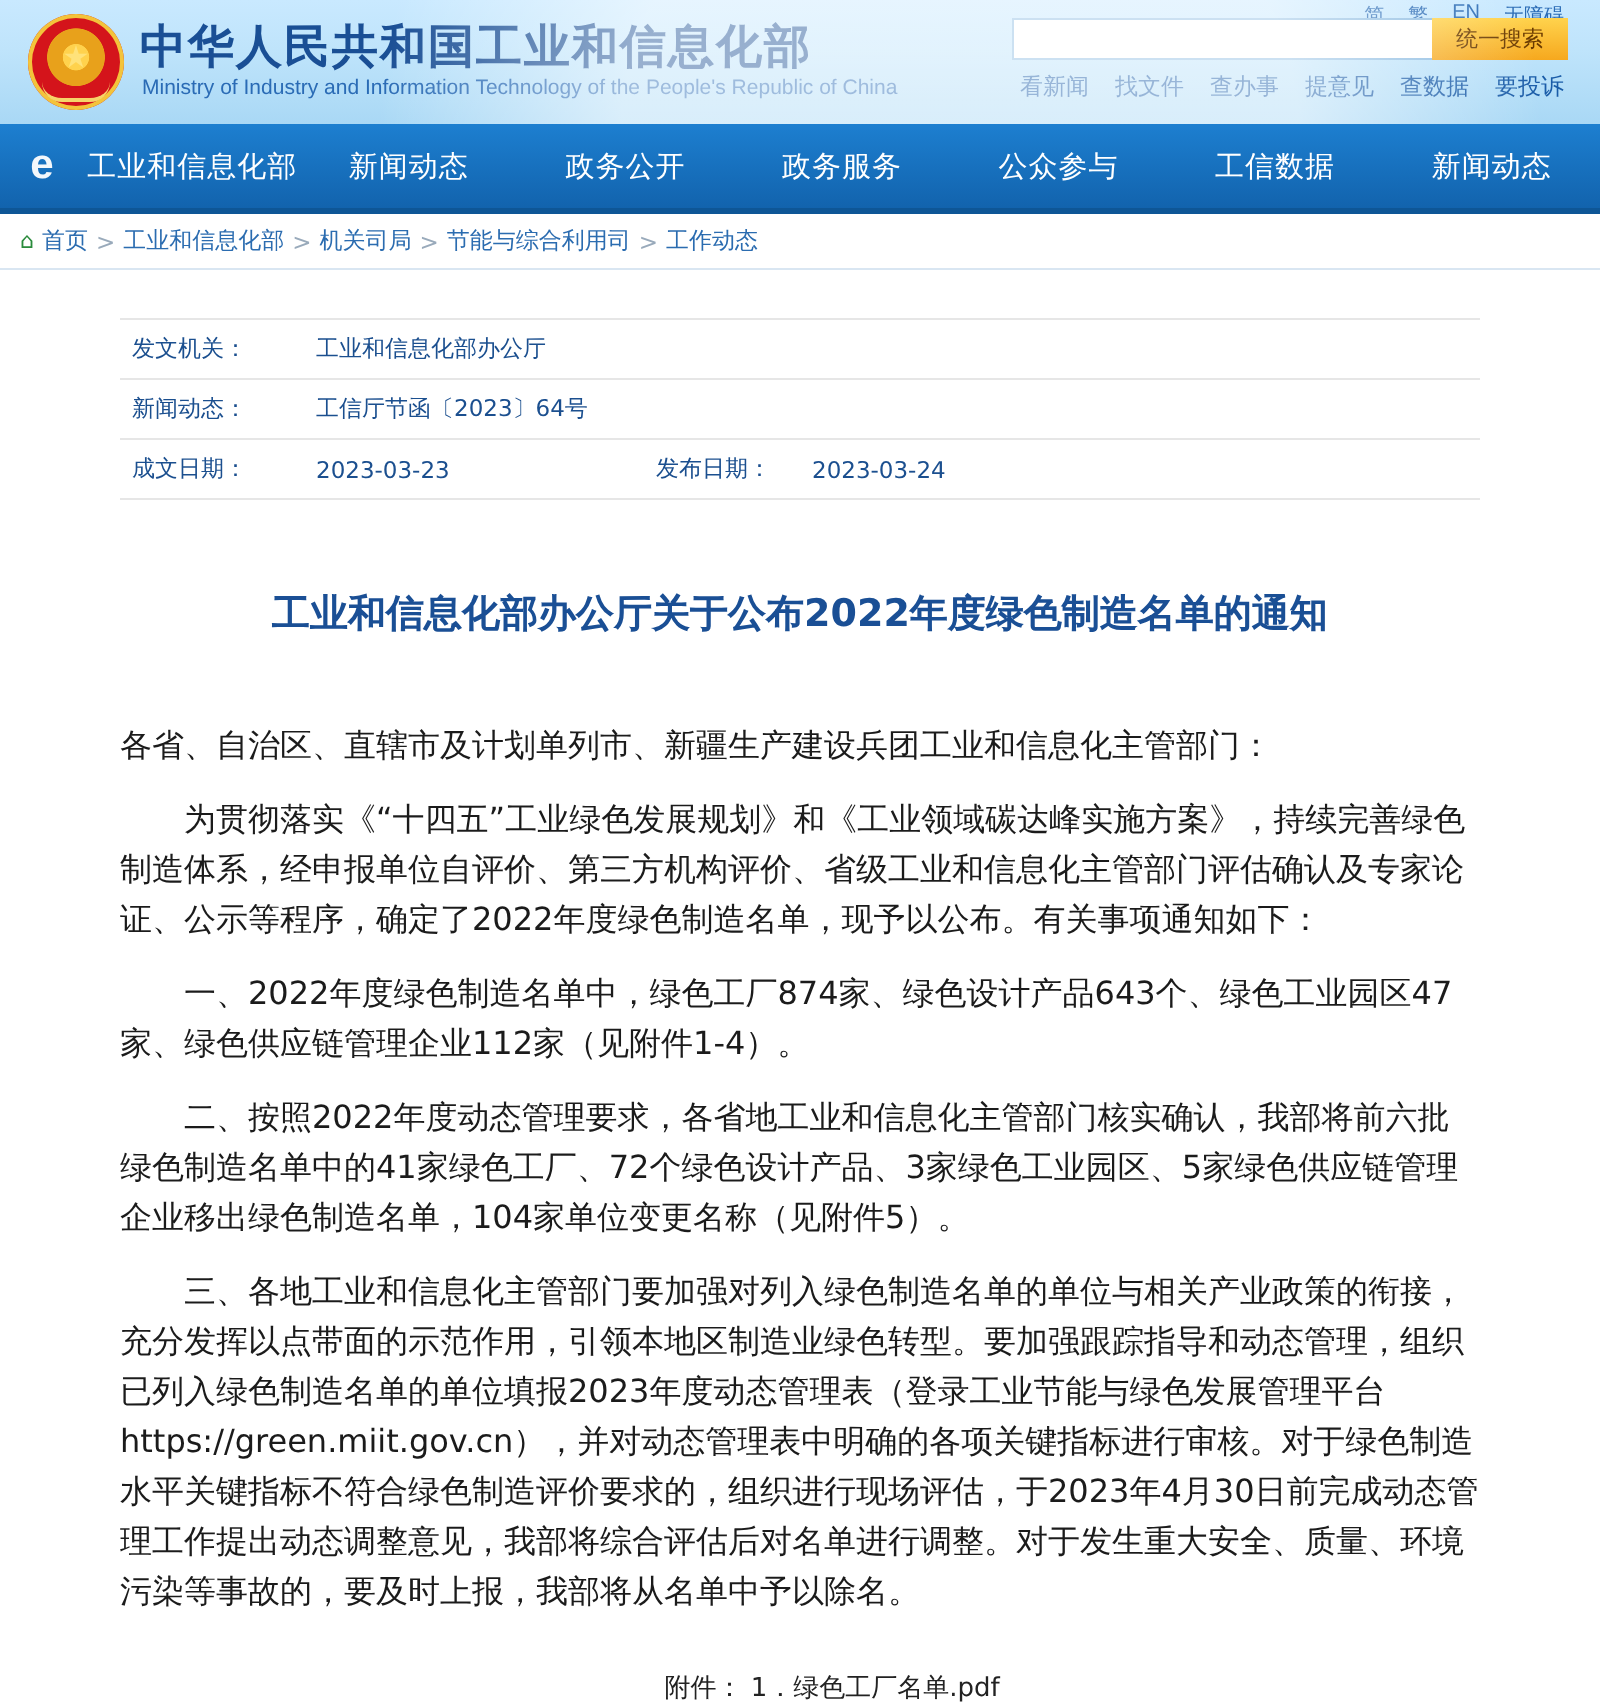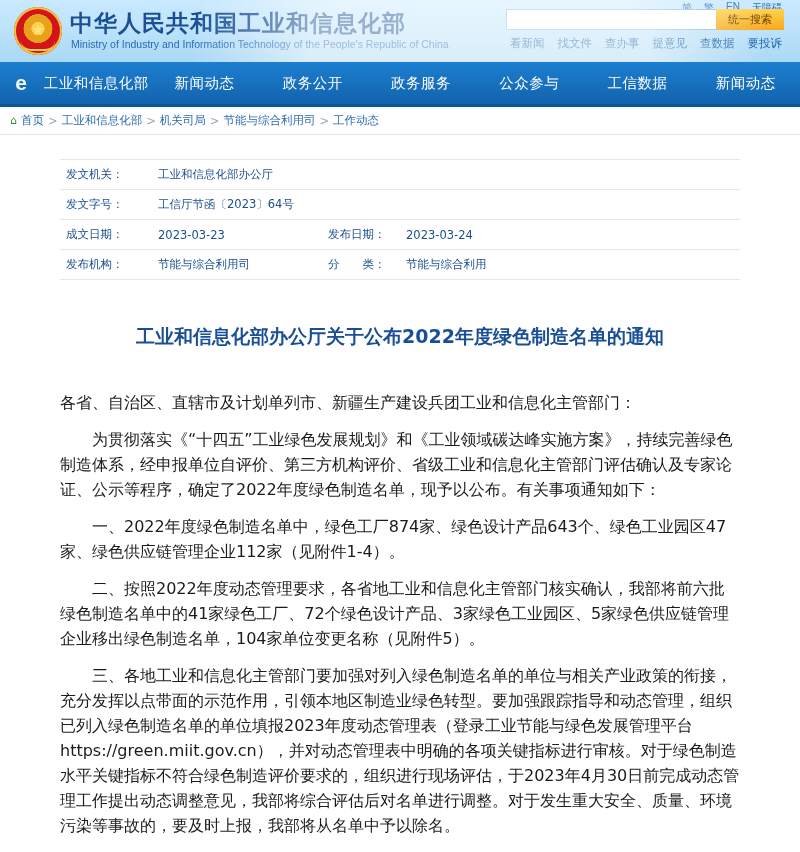--- a/index.html
+++ b/index.html
@@ -221,35 +221,29 @@
 
   <div class="doc">
 
     <table class="meta">
       <tbody>
           <tr>
         <td class="lbl">发文机关：</td>
         <td class="val" colspan="3">工业和信息化部办公厅</td>
       </tr>
       <tr>
-        <td class="lbl">发文字号：</td>
+        <td class="lbl">新闻动态：</td>
         <td class="val" colspan="3">工信厅节函〔2023〕64号</td>
       </tr>
       <tr>
         <td class="lbl">成文日期：</td>
         <td class="val" style="width:170px">2023-03-23</td>
         <td class="lbl2">发布日期：</td>
         <td class="val">2023-03-24</td>
       </tr>
-      <tr>
-        <td class="lbl">发布机构：</td>
-        <td class="val">节能与综合利用司</td>
-        <td class="lbl2">分　　类：</td>
-        <td class="val">节能与综合利用</td>
-      </tr>
     </tbody>
       </table>
 
     <h1 class="doctitle">工业和信息化部办公厅关于公布2022年度绿色制造名单的通知</h1>
 
     <div class="body-text">
       <p>各省、自治区、直辖市及计划单列市、新疆生产建设兵团工业和信息化主管部门：</p>
       <p class="ind">为贯彻落实《“十四五”工业绿色发展规划》和《工业领域碳达峰实施方案》，持续完善绿色制造体系，经申报单位自评价、第三方机构评价、省级工业和信息化主管部门评估确认及专家论证、公示等程序，确定了2022年度绿色制造名单，现予以公布。有关事项通知如下：</p>
       <p class="ind">一、2022年度绿色制造名单中，绿色工厂874家、绿色设计产品643个、绿色工业园区47家、绿色供应链管理企业112家（见附件1-4）。</p>
       <p class="ind">二、按照2022年度动态管理要求，各省地工业和信息化主管部门核实确认，我部将前六批绿色制造名单中的41家绿色工厂、72个绿色设计产品、3家绿色工业园区、5家绿色供应链管理企业移出绿色制造名单，104家单位变更名称（见附件5）。</p>

